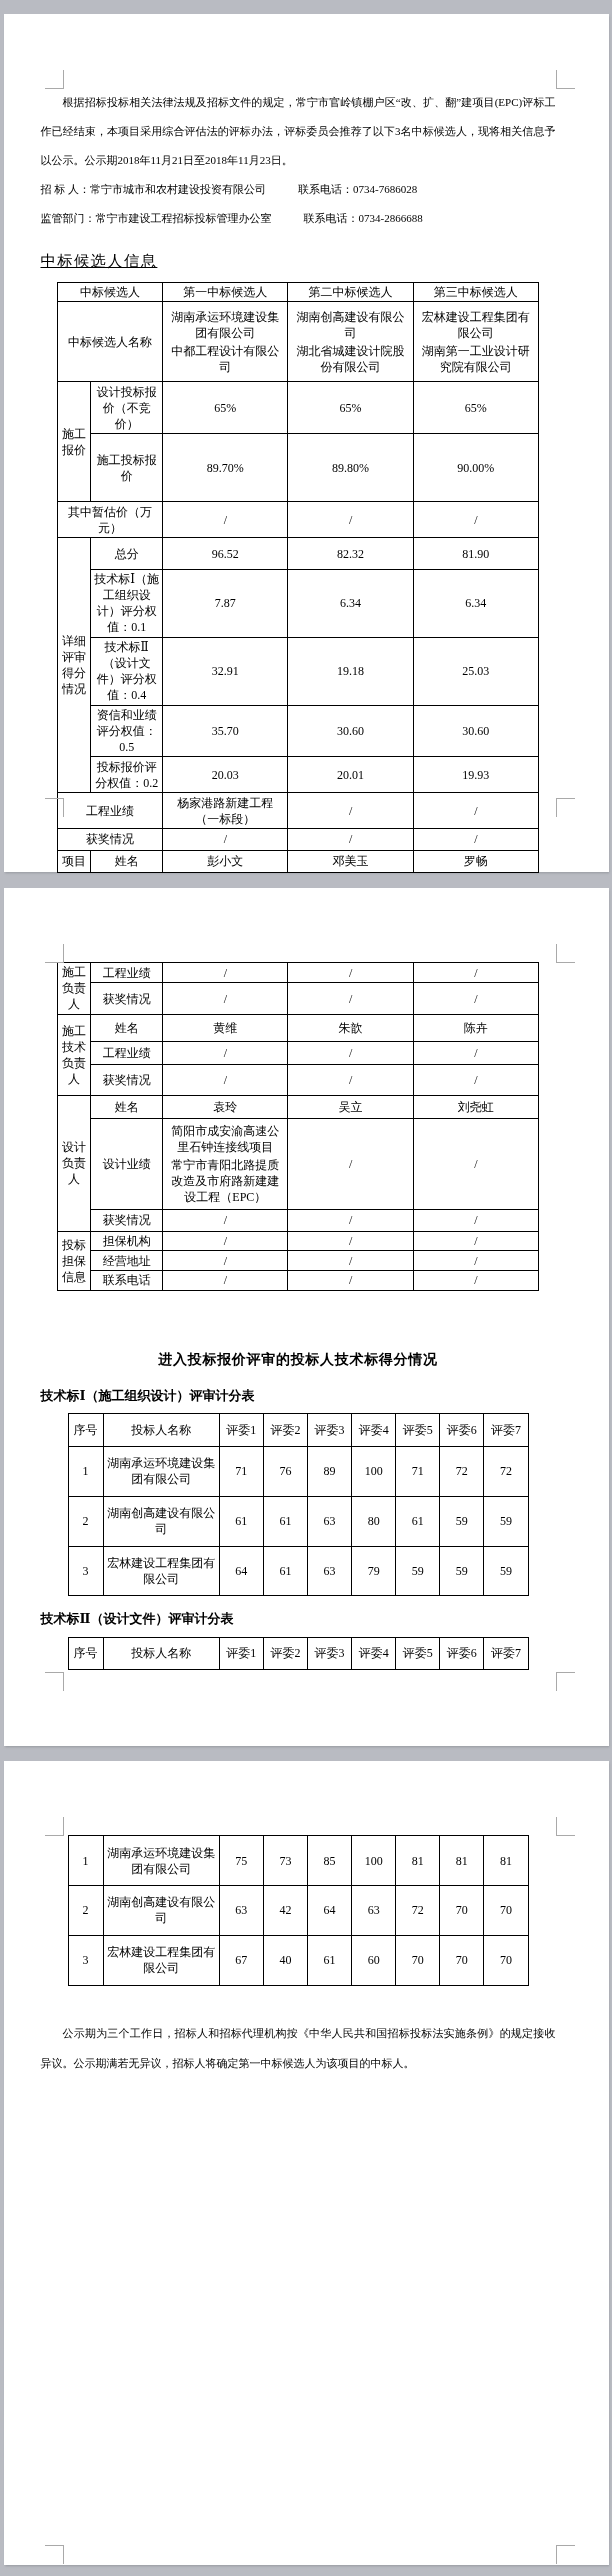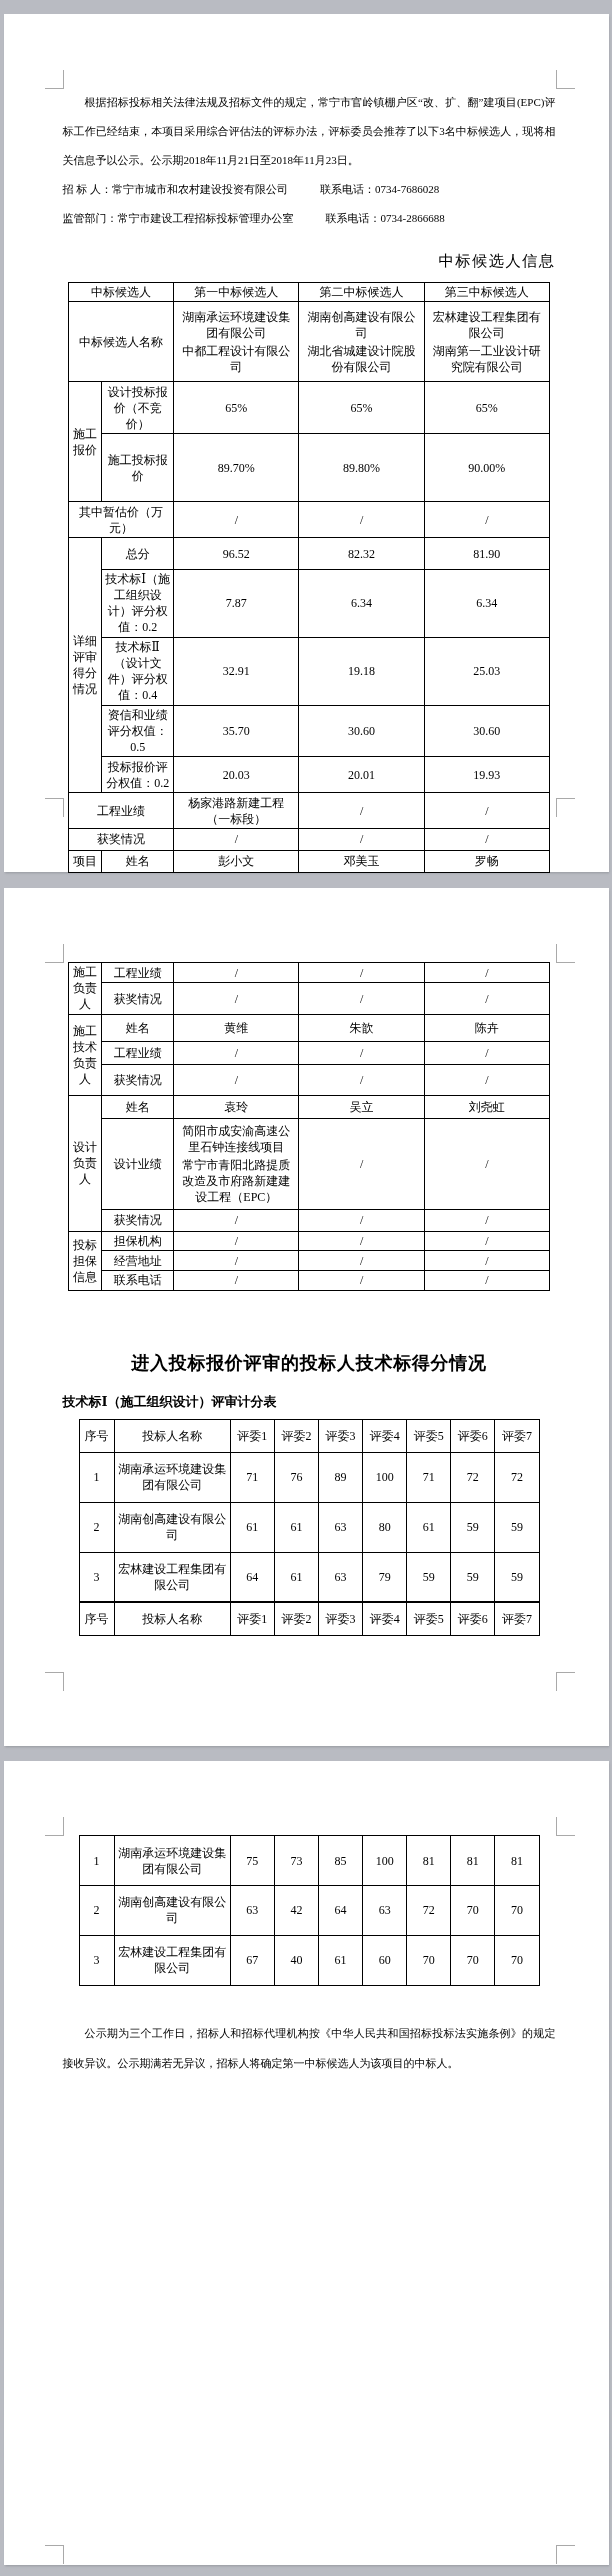--- a/index.html
+++ b/index.html
@@ -3,33 +3,33 @@
 <meta charset="utf-8">
 <style>
   html,body{margin:0;padding:0;}
   body{font-family:"Liberation Serif","DejaVu Serif",serif;color:#000;}
   .canvas{position:relative;width:612px;height:2576px;background:#b9bbc2;overflow:hidden;}
   .page{position:relative;width:605px;margin-left:3.5px;background:#ffffff;
         box-shadow:1.4px 2.1px 2.1px #989aa1;}
   .page1{margin-top:14px;height:858px;margin-bottom:16px;}
   .page2{height:858px;margin-bottom:15.3px;}
   .page3{height:804px;}
-  .content{padding:74px 53px 0 59px;}
+  .content{padding:74px 53px 0 37px;}
   
   .mk{position:absolute;width:18px;height:18px;}
   .mk.tl{left:41px;top:56px;border-right:0.7px solid #a9a9a9;border-bottom:0.7px solid #a9a9a9;}
   .mk.tr{left:552px;top:56px;border-left:0.7px solid #a9a9a9;border-bottom:0.7px solid #a9a9a9;}
   .mk.bl{left:41px;top:784px;border-right:0.7px solid #a9a9a9;border-top:0.7px solid #a9a9a9;}
   .mk.br{left:552px;top:784px;border-left:0.7px solid #a9a9a9;border-top:0.7px solid #a9a9a9;}
   
   .para{font-size:11px;line-height:29px;text-align:justify;text-indent:2em;margin:0 0 0 0;}
   .kvline{display:flex;font-size:11px;line-height:29px;}
   .kvline .phone{margin-left:32px;}
-  h1.doc-h1{font-size:15.3px;font-weight:400;text-align:right;letter-spacing:1.4px;margin:18px 0 9.7px 0;}
-  h2.doc-h2{font-size:18px;font-weight:700;text-align:center;margin:60px 0 16px 0;letter-spacing:0.7px;}
+  h1.doc-h1{font-size:15.3px;font-weight:400;text-align:left;letter-spacing:1.4px;margin:18px 0 9.7px 0;text-decoration:underline;}
+  h2.doc-h2{font-size:14px;font-weight:700;text-align:center;margin:60px 0 16px 0;letter-spacing:0.7px;}
   h3.doc-h3{font-size:13px;font-weight:700;text-align:left;margin:18px 0 8.3px 0;}
   
   table.doc-table{border-collapse:collapse;border:1.4px solid #000;margin:0 auto;table-layout:fixed;
                   font-size:12px;}
   table.doc-table td{border:0.7px solid #000;text-align:center;vertical-align:middle;
                      padding:1.4px 2.8px;line-height:16px;word-break:break-all;}
   table.t1{width:482px;}
   tr.gb td{border-top-width:1.4px;}
   td.vlab{padding:1.4px 5.5px;line-height:19.4px;}
   .co{margin:2.1px 0;}
@@ -110,21 +110,21 @@
             <td>/</td>
           </tr>
           <tr class="gb" style="height:32px">
             <td rowspan="5" class="vlab">详细评审得分情况</td>
             <td>总分</td>
             <td>96.52</td>
             <td>82.32</td>
             <td>81.90</td>
           </tr>
           <tr style="height:65px">
-            <td>技术标Ⅰ（施工组织设计）评分权值：0.2</td>
+            <td>技术标Ⅰ（施工组织设计）评分权值：0.1</td>
             <td>7.87</td>
             <td>6.34</td>
             <td>6.34</td>
           </tr>
           <tr style="height:67px">
             <td>技术标Ⅱ（设计文件）评分权值：0.4</td>
             <td>32.91</td>
             <td>19.18</td>
             <td>25.03</td>
           </tr>
@@ -314,20 +314,21 @@
               <td>61</td>
               <td>63</td>
               <td>79</td>
               <td>59</td>
               <td>59</td>
               <td>59</td>
             </tr>
           </tbody>
       </table>
 
+      <h3 class="doc-h3" style="margin-top:14px">技术标Ⅱ（设计文件）评审计分表</h3>
 
       <table class="doc-table score-table">
         <colgroup>
             <col style="width:35px">
             <col style="width:116px">
             <col style="width:44px">
             <col style="width:44px">
             <col style="width:44px">
             <col style="width:44px">
             <col style="width:44px">

